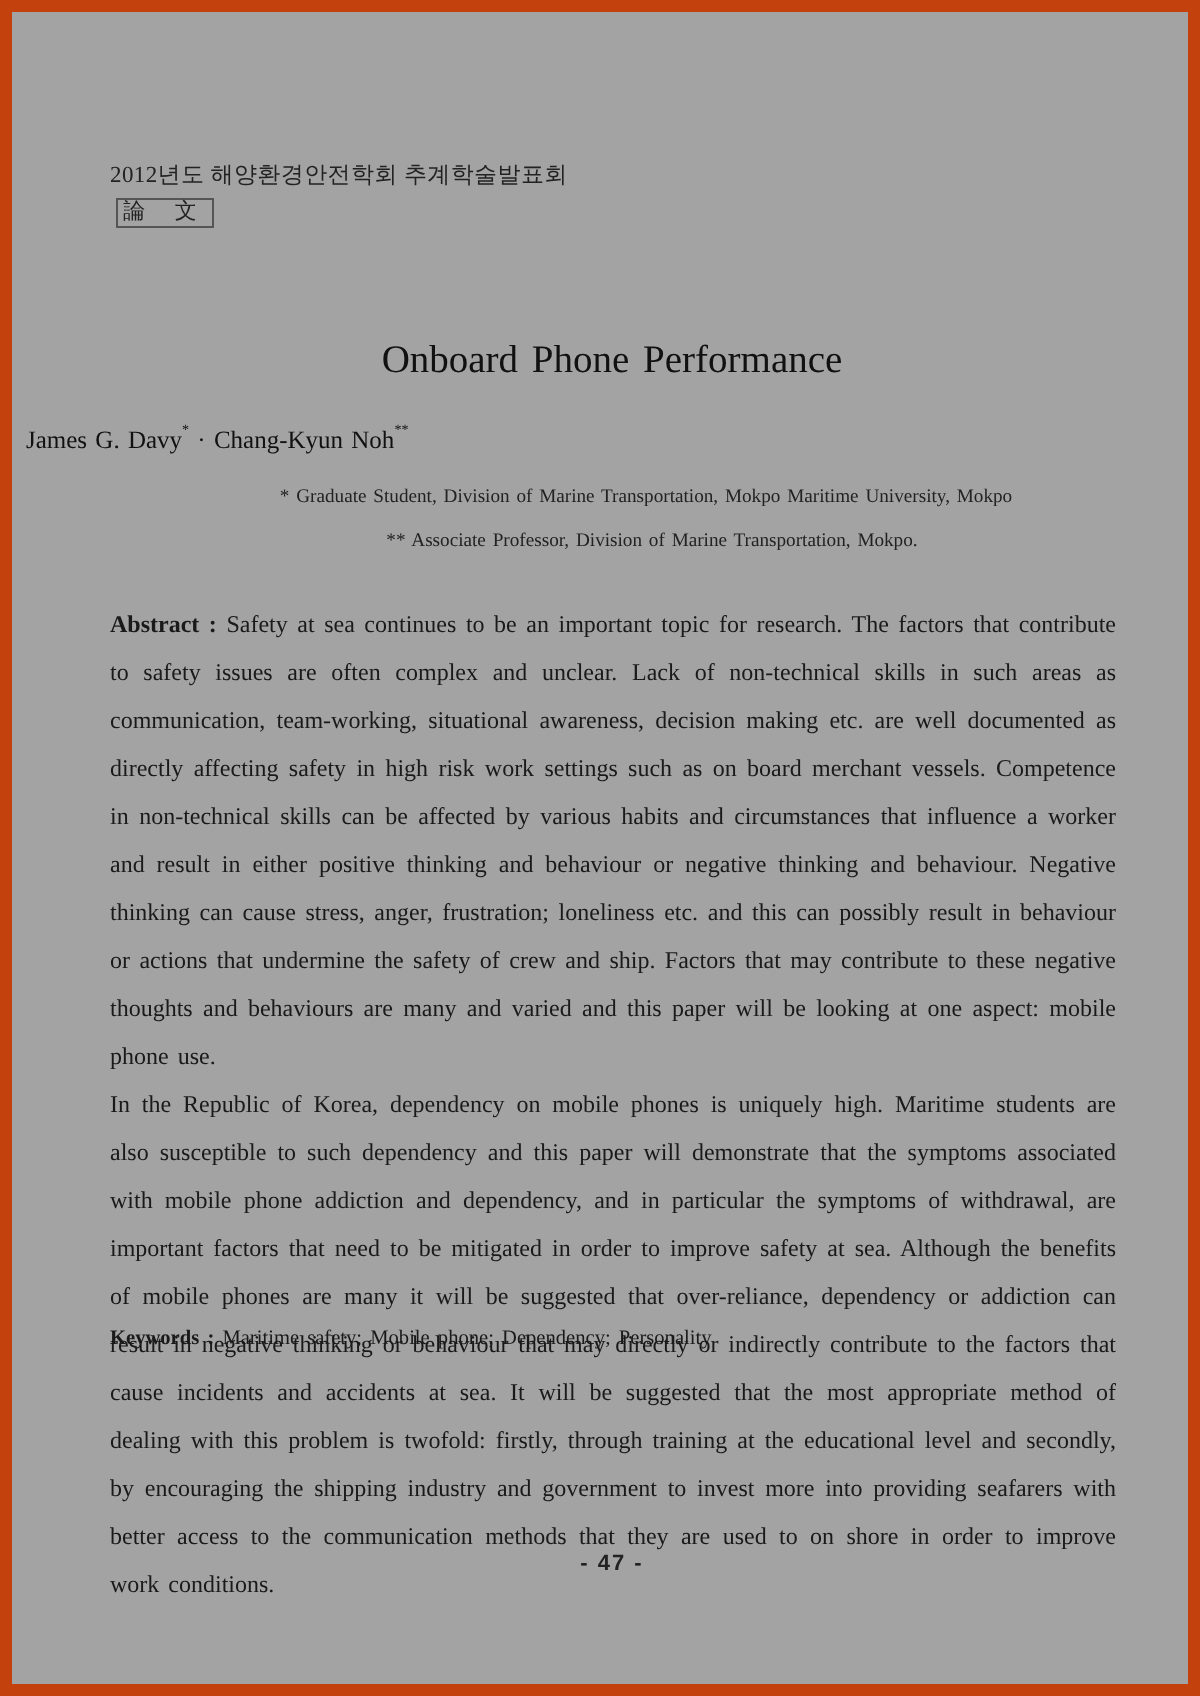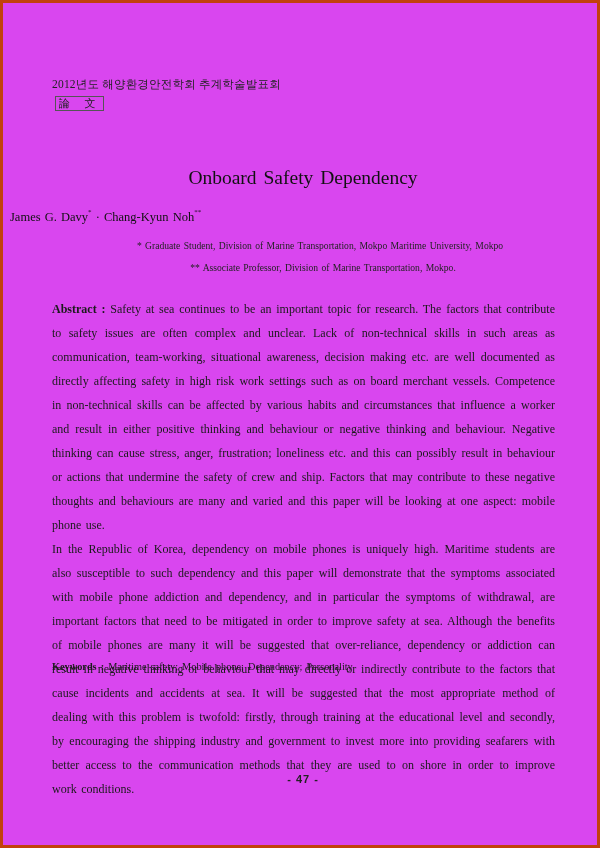--- a/index.html
+++ b/index.html
@@ -4,22 +4,22 @@
   <style>
     * { margin: 0; padding: 0; box-sizing: border-box; }
     html, body { width: 600px; height: 848px; background: #ffffff; overflow: hidden; }
     body {
       font-family: "Liberation Serif", "DejaVu Serif", serif;
       color: #1a1a1a;
       position: relative;
     }
     .page {
       position: absolute; left: 0; top: 0; width: 600px; height: 848px;
-      border: 3px solid #c2410c;
-      background: #d946ef;
+      border: 6px solid #c2410c;
+      background: #a3a3a3;
     }
     .conf {
       position: absolute; left: 49px; top: 74px;
       font-size: 11.5px; letter-spacing: 0.2px; color: #222;
     }
     .badge {
       position: absolute; left: 52px; top: 93px; width: 49px; height: 15px;
       border: 1px solid #555; font-size: 11px; text-align: center; line-height: 13px;
       letter-spacing: 6px; color: #222; padding-left: 1px;
     }
@@ -58,21 +58,21 @@
     }
   </style>
 </head>
 <body>
 
 <div class="page">
 
   <div class="conf">2012년도 해양환경안전학회 추계학술발표회</div>
   <div class="badge">論 文</div>
 
-  <div class="title l2">Onboard Safety Dependency</div>
+  <div class="title l2">Onboard Phone Performance</div>
 
   <div class="authors">
     <span>James G. Davy</span><sup>*</sup><span> · </span><span>Chang-Kyun Noh</span><sup>**</sup>
   </div>
 
   <div class="aff a1">* Graduate Student, Division of Marine Transportation, Mokpo Maritime University, Mokpo</div>
   <div class="aff a2">** Associate Professor, Division of Marine Transportation, Mokpo.</div>
 
   <div class="body">
     <p><b>Abstract :</b> <span>Safety at sea continues to be an important topic for research. The factors that contribute to safety issues are often complex and unclear. Lack of non-technical skills in such areas as communication, team-working, situational awareness, decision making etc. are well documented as directly affecting safety in high risk work settings such as on board merchant vessels. Competence in non-technical skills can be affected by various habits and circumstances that influence a worker and result in either positive thinking and behaviour or negative thinking and behaviour. Negative thinking can cause stress, anger, frustration; loneliness etc. and this can possibly result in behaviour or actions that undermine the safety of crew and ship. Factors that may contribute to these negative thoughts and behaviours are many and varied and this paper will be looking at one aspect: mobile phone use.</span></p>

